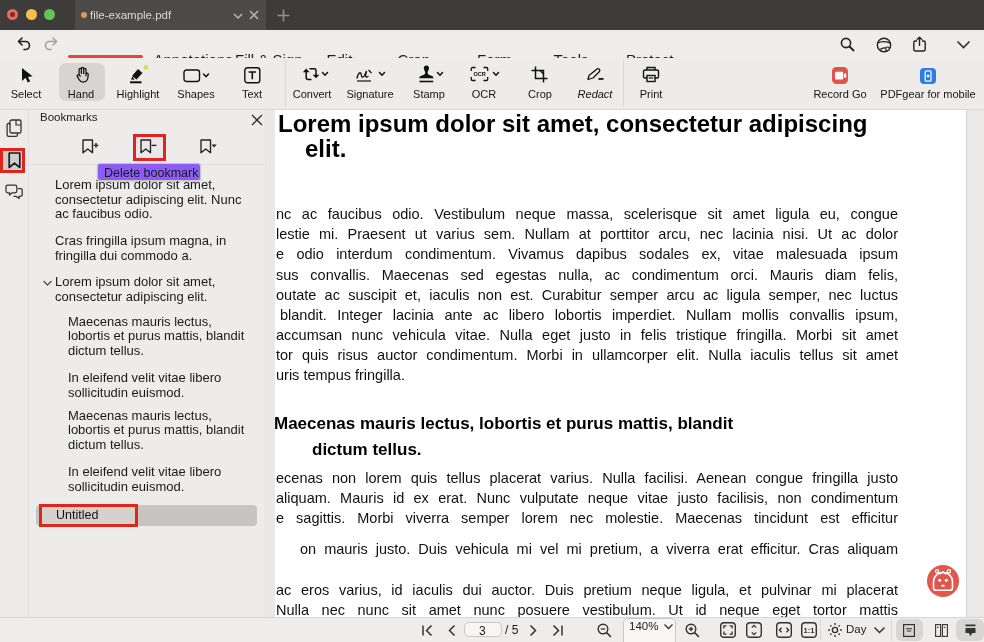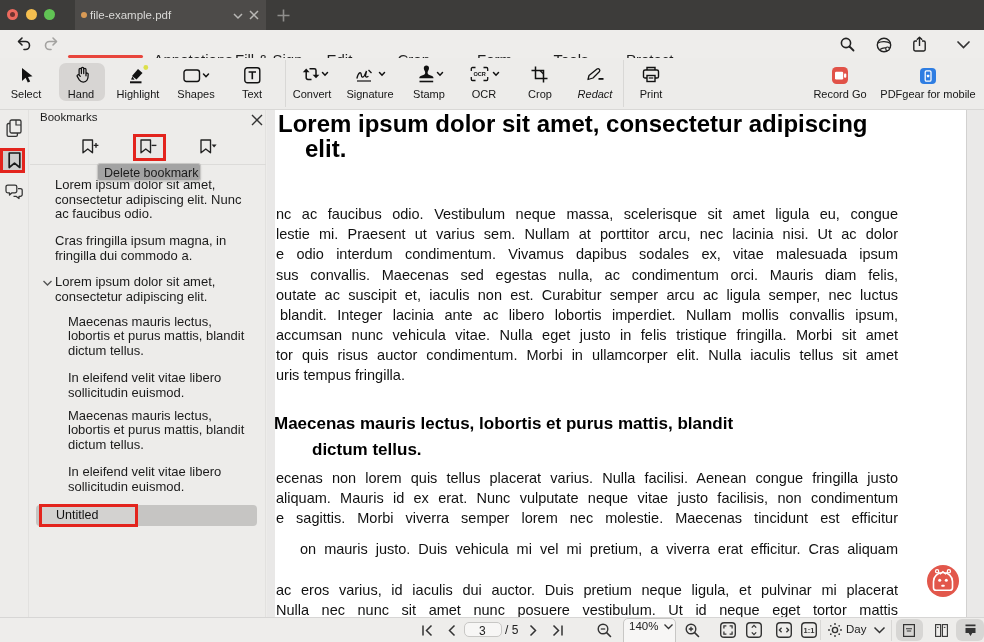--- a/index.html
+++ b/index.html
@@ -27,21 +27,21 @@
 #bmtitle { position:absolute; left:10px; top:1px; font-size:11.5px; color:#1c1c1c; }
 #bmsep { position:absolute; left:0px; top:54px; width:236px; height:1px; background:#dcdbd9; }
 .bmitem { position:absolute; left:25px; font-size:13px; line-height:14.5px; white-space:nowrap; color:#1b1b1b; }
 .bmsub { left:38px; width:190px; }
 #untrow { position:absolute; left:6px; top:395px; width:221px; height:21px; background:#c6c5c3; border-radius:4px; }
 #untred { position:absolute; left:9px; top:394px; width:99px; height:23px; border:3px solid #e3241d; background:#d3d2d0; }
 #unttext { position:absolute; left:14px; top:1px; font-size:12.5px; color:#111; }
 
 .redbox { position:absolute; border:3px solid #e3241d; }
 
-#tooltip { position:absolute; left:67px; top:53px; width:104px; height:18px; background:#a3a3a3; border:1px solid #c8c7c5; border-radius:3px; box-shadow:0 1px 2px rgba(0,0,0,0.15);padding-left:32px; }
+#tooltip { position:absolute; left:67px; top:53px; width:104px; height:18px; background:#8b5cf6; border:1px solid #c8c7c5; border-radius:3px; box-shadow:0 1px 2px rgba(0,0,0,0.15);padding-left:32px; }
 #tooltip span { position:absolute; left:6px; top:2px; font-size:12.5px; color:#1b1b1b; white-space:nowrap; }
 
 #docarea { position:absolute; left:267px; top:110px; width:717px; height:507px; background:#e9e8e7; overflow:hidden; }
 #page { position:absolute; left:8px; top:0px; width:691px; height:507px; background:#ffffff; }
 #docright { position:absolute; left:699px; top:0; width:18px; height:507px; background:#eae9e8; border-left:1px solid #d2d1d0; }
 .h1line { position:absolute; font-weight:bold; color:#000; font-size:24px; white-space:nowrap; }
 .h2line { position:absolute; font-weight:bold; color:#000; font-size:17px; white-space:nowrap; }
 .bodyline { position:absolute; left:9px; width:622px; font-size:14.5px; line-height:20px; color:#111; white-space:nowrap; }
 .just { text-align:justify; text-align-last:justify; white-space:normal; word-spacing:0.01px; }
 

